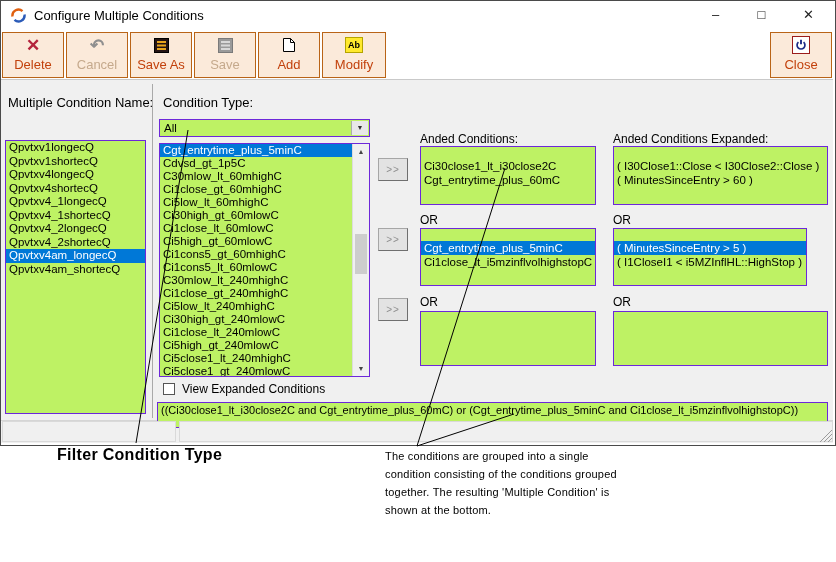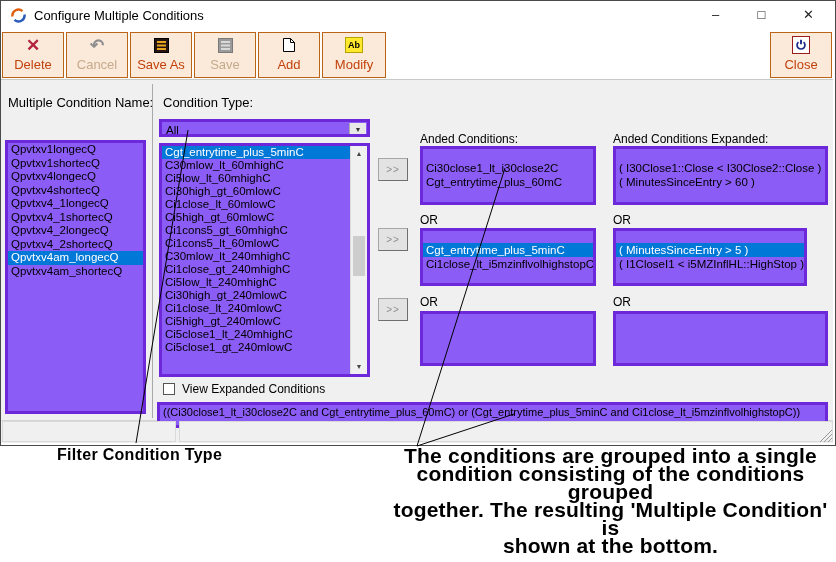--- a/index.html
+++ b/index.html
@@ -23,21 +23,21 @@
   .tbtn.disabled .tlabel{color:#c5a98c;}
   .x-icon{color:#b4233c;font-size:17px;font-weight:bold;line-height:17px;}
   .undo-icon{color:#8f8f8f;font-size:17px;font-weight:bold;line-height:17px;}
   .ab-icon{width:16px;height:14px;background:#ffe92e;border:1px solid #b4a400;font-size:9px;font-weight:bold;line-height:14px;color:#000;}
   .power-wrap{width:16px;height:16px;border:1px solid #9b1c1c;background:#fff;display:flex;align-items:center;justify-content:center;}
   
   .client{left:1px;top:80px;width:832px;height:340px;background:#f0f0f0;}
   .vdivider{left:152px;top:84px;width:1px;height:334px;background:#a9a9a9;}
   .lbl13{font-size:13px;}
   .lbl12{font-size:12px;}
-  .sunken{background:#8b5cf6;border:3px solid #6d28d9;box-sizing:border-box;overflow:hidden;}
+  .sunken{background:#bef264;border:1px solid #6d28d9;box-sizing:border-box;overflow:hidden;}
   .leftlist{left:5px;top:140px;width:141px;height:274px;}
   .leftlist .row{height:13.5px;line-height:13.5px;font-size:11.5px;padding-left:3px;white-space:nowrap;}
   .row.selected{background:#0078d7;color:#fff;}
   .combo{left:159px;top:119px;width:211px;height:18px;}
   .combo .val{position:absolute;left:4px;top:2px;font-size:11.5px;}
   .combo .cbtn{position:absolute;right:1px;top:1px;width:16px;height:14px;background:#e8e8e8;border-left:1px solid #ababab;text-align:center;font-size:7px;line-height:14px;color:#333;}
   .condlist{left:159px;top:143px;width:211px;height:234px;}
   .condlist .inner{position:absolute;left:0;top:0;right:16px;bottom:0;}
   .condlist .row{height:13px;line-height:13px;font-size:11.5px;padding-left:3px;white-space:nowrap;}
   .scroll{position:absolute;right:0;top:0;bottom:0;width:16px;background:#f0f0f0;border-left:1px solid #dcdcdc;}
@@ -47,21 +47,21 @@
   .checklabel{left:182px;top:382px;font-size:12px;}
   .formula{left:157px;top:402px;width:671px;height:26px;font-size:11px;line-height:14px;padding-left:3px;white-space:nowrap;}
   .xferbtn{left:378px;width:30px;height:23px;background:#e3e3e3;border:1px solid;border-color:#a6a6a6 #6f6f6f #6f6f6f #a6a6a6;box-sizing:border-box;color:#8f8f8f;font-size:10px;text-align:center;line-height:21px;letter-spacing:1px;}
   .andbox .row{height:14px;line-height:14px;font-size:11.5px;padding-left:3px;white-space:nowrap;}
   .andbox{padding-top:12px;}
   
   .statusbar{left:1px;top:420px;width:832px;height:23px;background:#f0f0f0;border-top:1px solid #d5d5d5;box-sizing:border-box;}
   .spane{top:421px;height:21px;background:#f0f0f0;border:1px solid #d9d9d9;box-sizing:border-box;}
   
   .note-filter{left:57px;top:446px;font-size:16px;font-weight:bold;letter-spacing:0.3px;}
-  .note-group{left:385px;top:447px;font-size:21px;font-weight:bold;line-height:18px;letter-spacing:0.2px;text-align:center;}
+  .note-group{left:385px;top:447px;font-size:11px;font-weight:normal;line-height:18px;letter-spacing:0.2px;}
   .overlay{left:0;top:0;width:836px;height:562px;pointer-events:none;z-index:60;}
 </style>
 </head>
 <body>
 
 <div class="abs titlebar"></div>
 <div class="abs toolbar"></div>
 <div class="abs client"></div>
 <div class="abs statusbar"></div>
 
@@ -154,21 +154,23 @@
 <div class="abs lbl13" style="left:163px;top:95px">Condition Type:</div>
 <div class="abs sunken combo">
   <div class="val">All</div>
   <div class="cbtn"><span>▼</span></div>
 </div>
 
 <div class="abs sunken condlist">
   <div class="inner">
 
   <div class="row selected">Cgt_entrytime_plus_5minC</div>
+      <div class="row">Cdvsd_gt_1p5C</div>
       <div class="row">C30mlow_lt_60mhighC</div>
+      <div class="row">Ci1close_gt_60mhighC</div>
       <div class="row">Ci5low_lt_60mhighC</div>
       <div class="row">Ci30high_gt_60mlowC</div>
       <div class="row">Ci1close_lt_60mlowC</div>
       <div class="row">Ci5high_gt_60mlowC</div>
       <div class="row">Ci1cons5_gt_60mhighC</div>
       <div class="row">Ci1cons5_lt_60mlowC</div>
       <div class="row">C30mlow_lt_240mhighC</div>
       <div class="row">Ci1close_gt_240mhighC</div>
       <div class="row">Ci5low_lt_240mhighC</div>
       <div class="row">Ci30high_gt_240mlowC</div>

